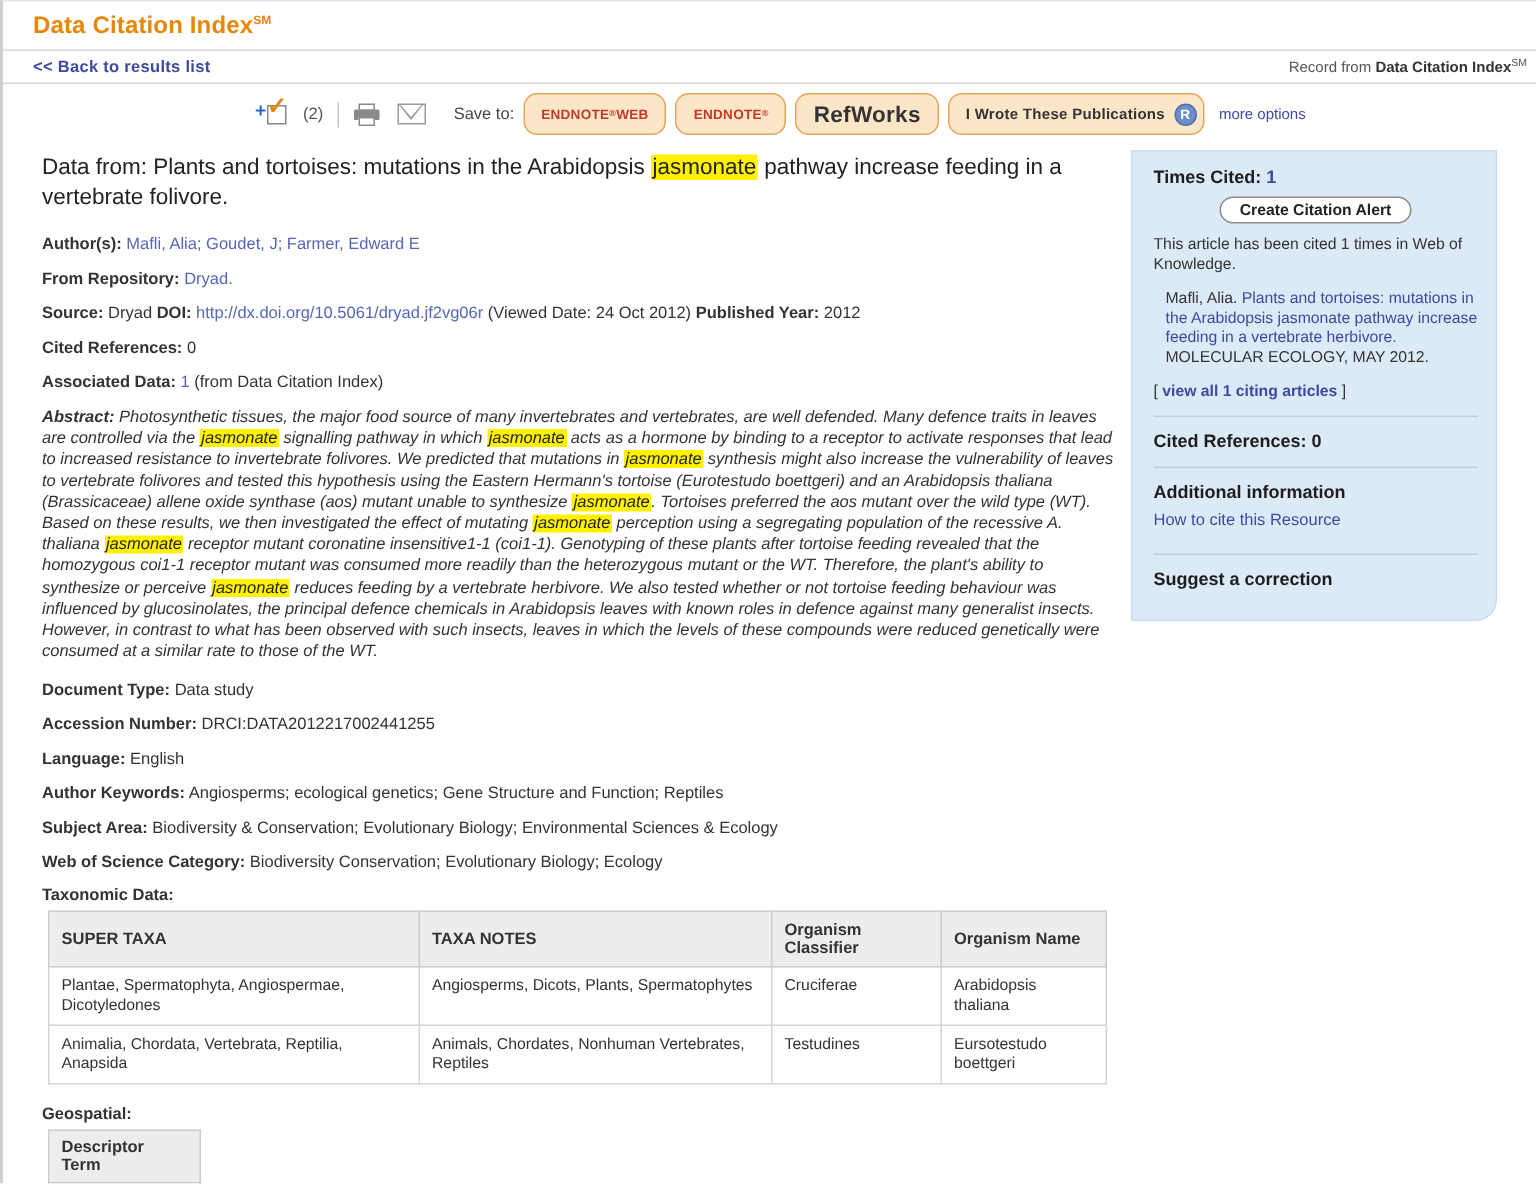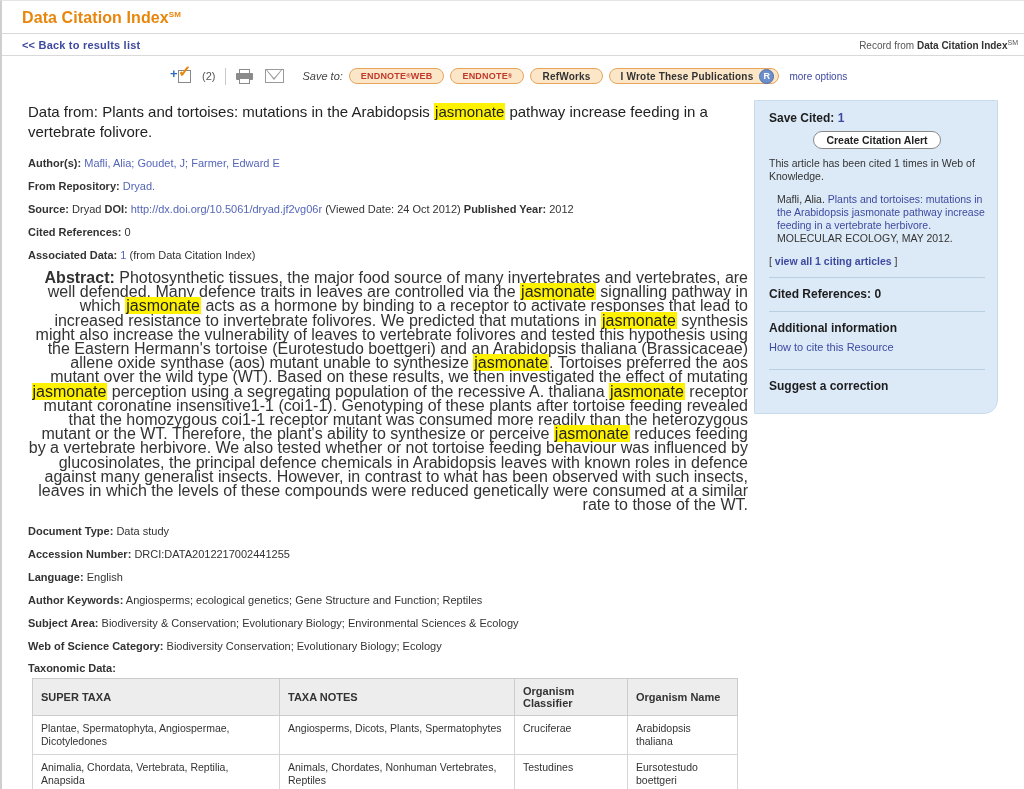--- a/index.html
+++ b/index.html
@@ -101,32 +101,32 @@
     width: 0; height: 0;
     border-left: 8px solid transparent; border-right: 8px solid transparent;
     border-top: 10px solid #9a9a9a;
   }
   .envelope:after {
     content: ""; position: absolute; left: 1px; top: 0;
     width: 0; height: 0;
     border-left: 7px solid transparent; border-right: 7px solid transparent;
     border-top: 8px solid #fff;
   }
-  .saveto { margin-left: 12px; color: #444; font-size: 11px; font-style: italic; }
+  .saveto { margin-left: 12px; color: #444; font-size: 11px; }
   .pill {
     display: inline-flex; align-items: center; justify-content: center;
-    height: 16px; padding: 0 11px;
+    height: 28px; padding: 0 11px;
     border: 1px solid #E7A55C; border-radius: 9px;
     background: #FCE6C8;
     color: #C0392B; font-size: 9px; font-weight: bold;
     cursor: pointer; white-space: nowrap;
     letter-spacing: .2px;
   }
   .pill sup { font-size: 6px; }
-  .pill.plain { color: #333; font-size: 10px; justify-content: flex-end; }
+  .pill.plain { color: #333; font-size: 15px; justify-content: flex-end; }
   .pill.wide { padding-right: 4px; gap: 6px; font-size: 10px; color:#333; }
   .rbadge {
     display: inline-flex; align-items: center; justify-content: center;
     width: 15px; height: 15px; border-radius: 50%;
     background: #6C8FCB; color: #fff; font-size: 9px; font-weight: bold;
     border: 1px solid #4E6FAA;
   }
   .moreopts { color: #3E49A0; font-size: 10px; text-decoration: none; cursor: pointer; margin-left: 4px;}
 
   
@@ -139,22 +139,22 @@
     line-height: 20px; margin: 0 0 14px 0; max-width: 700px;
   }
   mark { background: #FFF200; color: #222; padding: 0 1px; }
 
   .field { margin-bottom: 9px; font-size: 11px; color: #333; line-height: 14px;}
   .field .lbl { font-weight: bold; color: #333; }
   .field .val { color: #333; }
   a.lk2 { color: #5566B8; text-decoration: none; cursor: pointer; }
 
   .abstract {
-    font-size: 16px; line-height: 14.2px; color: #333;
-    margin-bottom: 12px; text-align: right; max-width: 720px;
+    font-size: 11px; line-height: 14.2px; color: #333;
+    margin-bottom: 12px; text-align: left; max-width: 720px; font-style: italic;
   }
   .abstract .lbl { font-weight: bold; }
 
   .seclabel { font-weight: bold; font-size: 11px; color: #333; margin: 2px 0 4px 0;}
 
   table.tx {
     border-collapse: collapse;
     width: 706px;
     margin: 2px 0 14px 4px;
     background: #fff;
@@ -373,21 +373,21 @@
 
         </tbody>
       </table>
 
     </div>
 
     <div class="right">
       <div class="panel">
 
         <h3>
-          <span>Save Cited:</span>
+          <span>Times Cited:</span>
           <span class="num">1</span>
         </h3>
 
         <button class="alertbtn">Create Citation Alert</button>
 
         <p class="small">This article has been cited 1 times in Web of Knowledge.</p>
 
         <div class="cite">
           <span>Mafli, Alia.</span>
           <a>Plants and tortoises: mutations in the Arabidopsis jasmonate pathway increase feeding in a vertebrate herbivore.</a>

